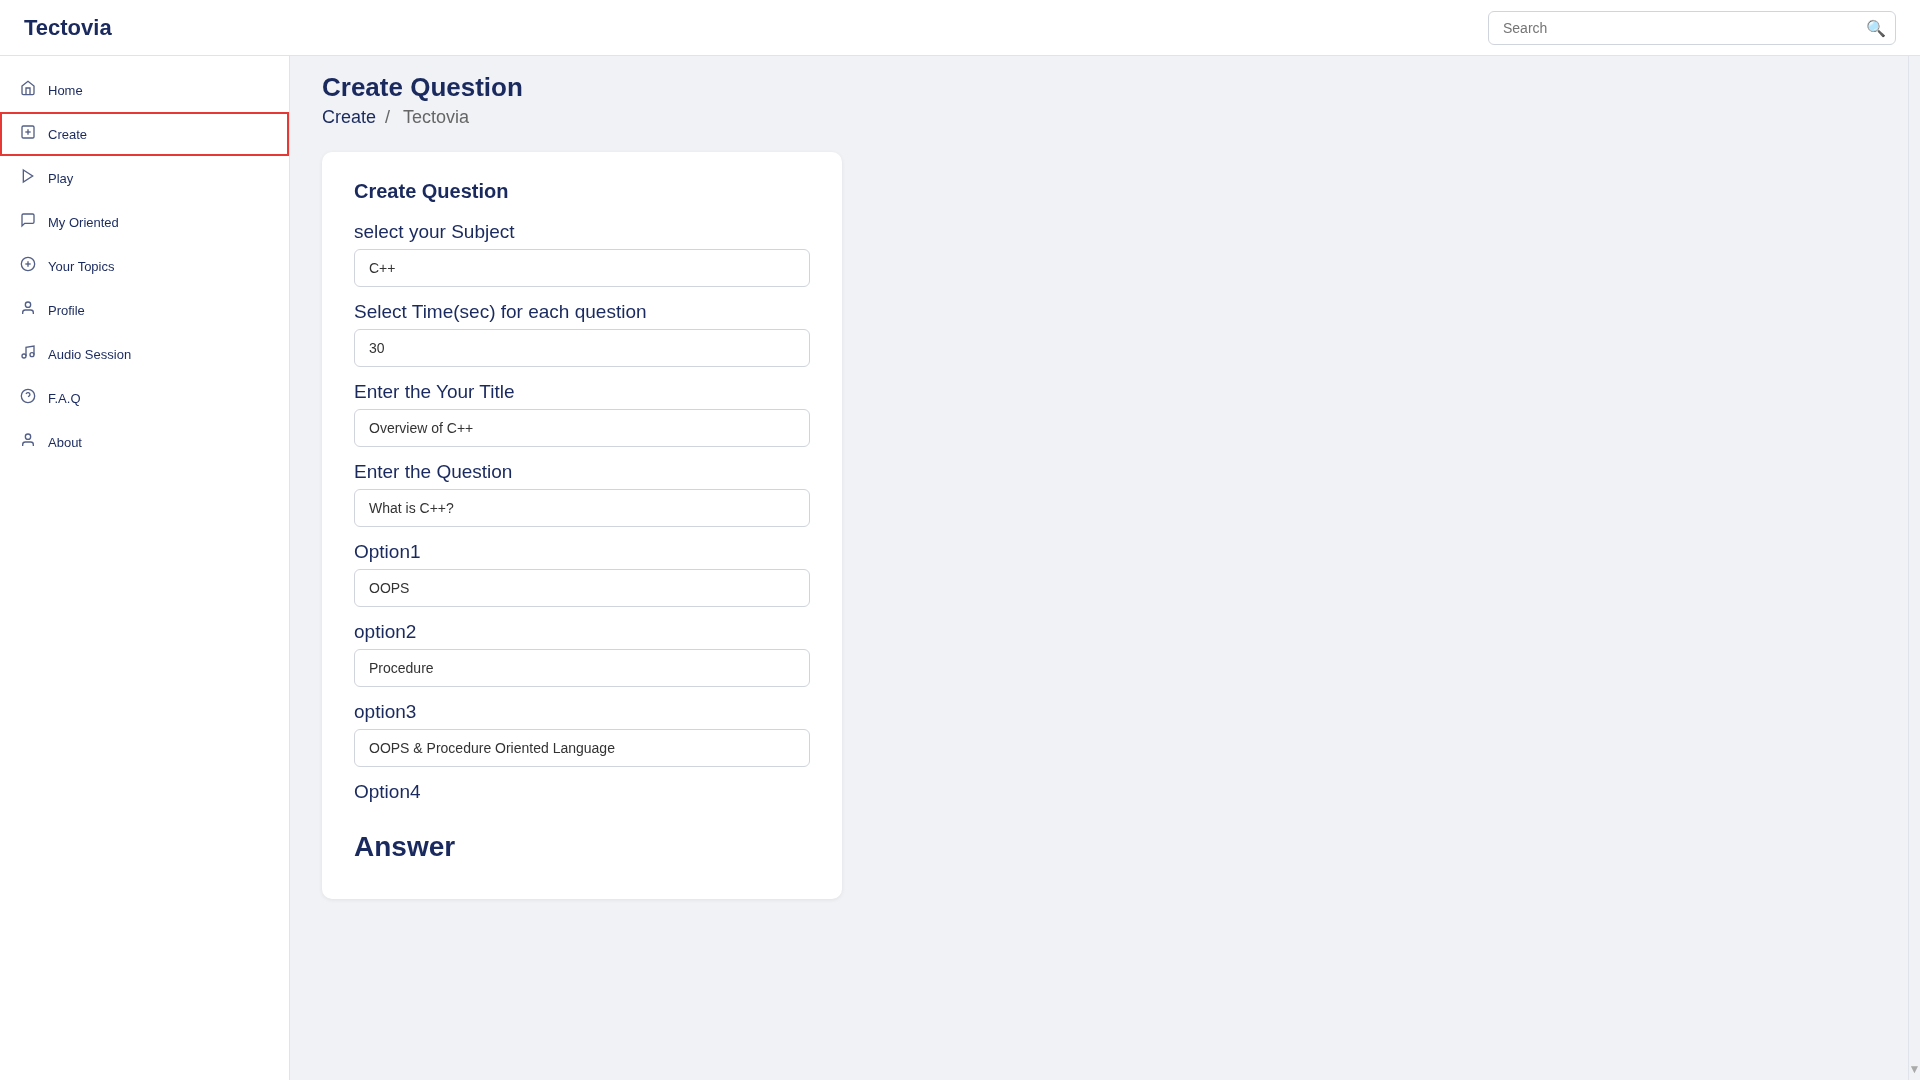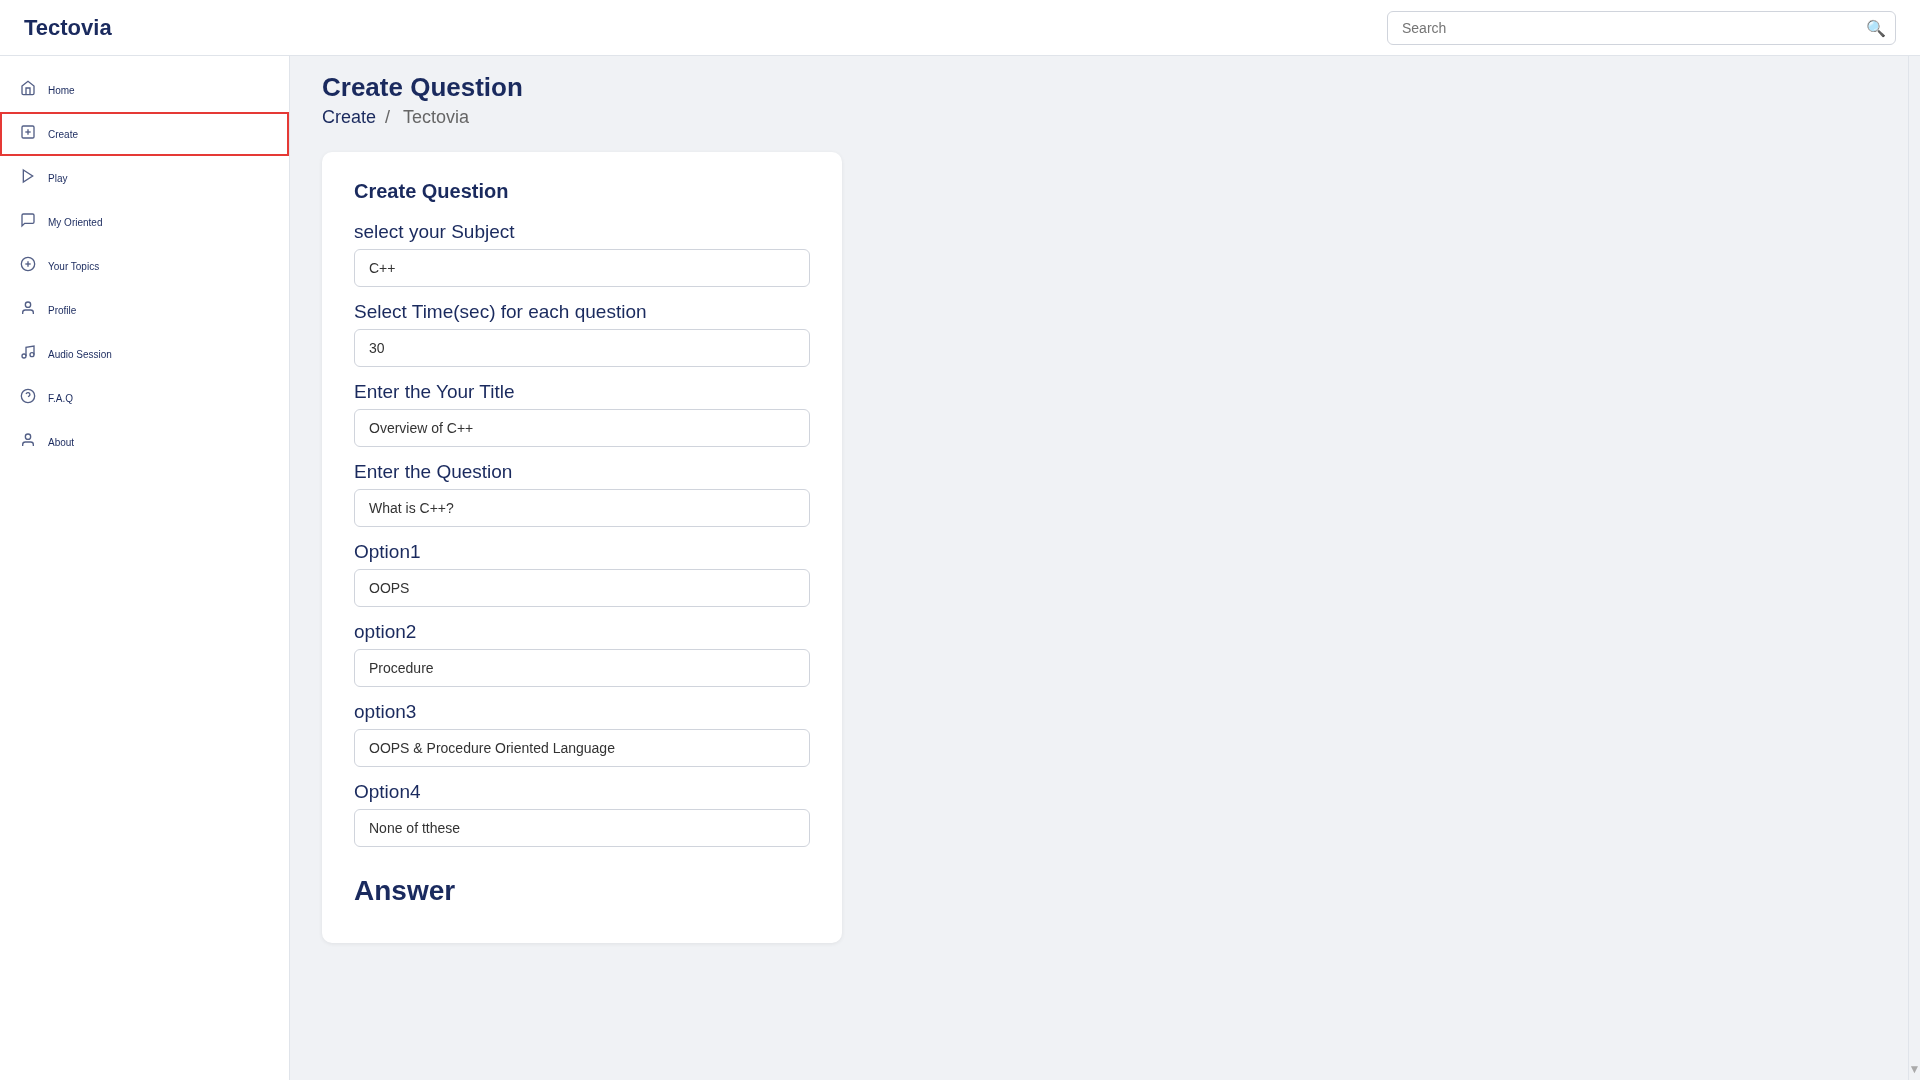--- a/index.html
+++ b/index.html
@@ -18,21 +18,21 @@
     }
     .header-logo {
       font-size: 22px;
       font-weight: 700;
       color: #1a2a5e;
       margin-right: auto;
       width: 290px;
     }
     .search-wrapper {
       position: relative;
-      width: 509px;
+      width: 408px;
     }
     .search-input {
       width: 100%;
       padding: 8px 36px 8px 14px;
       border: 1px solid #d0d4dc;
       border-radius: 6px;
       font-size: 14px;
       color: #555;
       outline: none;
       background: #fff;
@@ -60,21 +60,21 @@
       border-right: 1px solid #e0e4ea;
       flex-shrink: 0;
       padding: 12px 0;
       overflow-y: auto;
     }
     .sidebar-item {
       display: flex;
       align-items: center;
       padding: 12px 20px;
       cursor: pointer;
-      font-size: 10px;
+      font-size: 13px;
       color: #1a2a5e;
       font-weight: 500;
       gap: 12px;
       border-radius: 0;
       transition: background 0.15s;
     }
     .sidebar-item.active {
       outline: 2px solid #e53935;
       outline-offset: -2px;
       background: #fff;
@@ -293,21 +293,20 @@
       
       <div class="field-label">option2</div>
       <input class="field-input" type="text" value="Procedure" style="">
 
       
       <div class="field-label">option3</div>
       <input class="field-input" type="text" value="OOPS &amp; Procedure Oriented Language" style="">
 
       
       <div class="field-label">Option4</div>
-      <input class="field-input" type="text" value="None of tthese" style="">
 
       
       <div class="answer-title">Answer</div>
     </div>
   </div>
 
   <div class="right-scroll-hint">
     <span class="scroll-arrow">▼</span>
   </div>
 </div>

